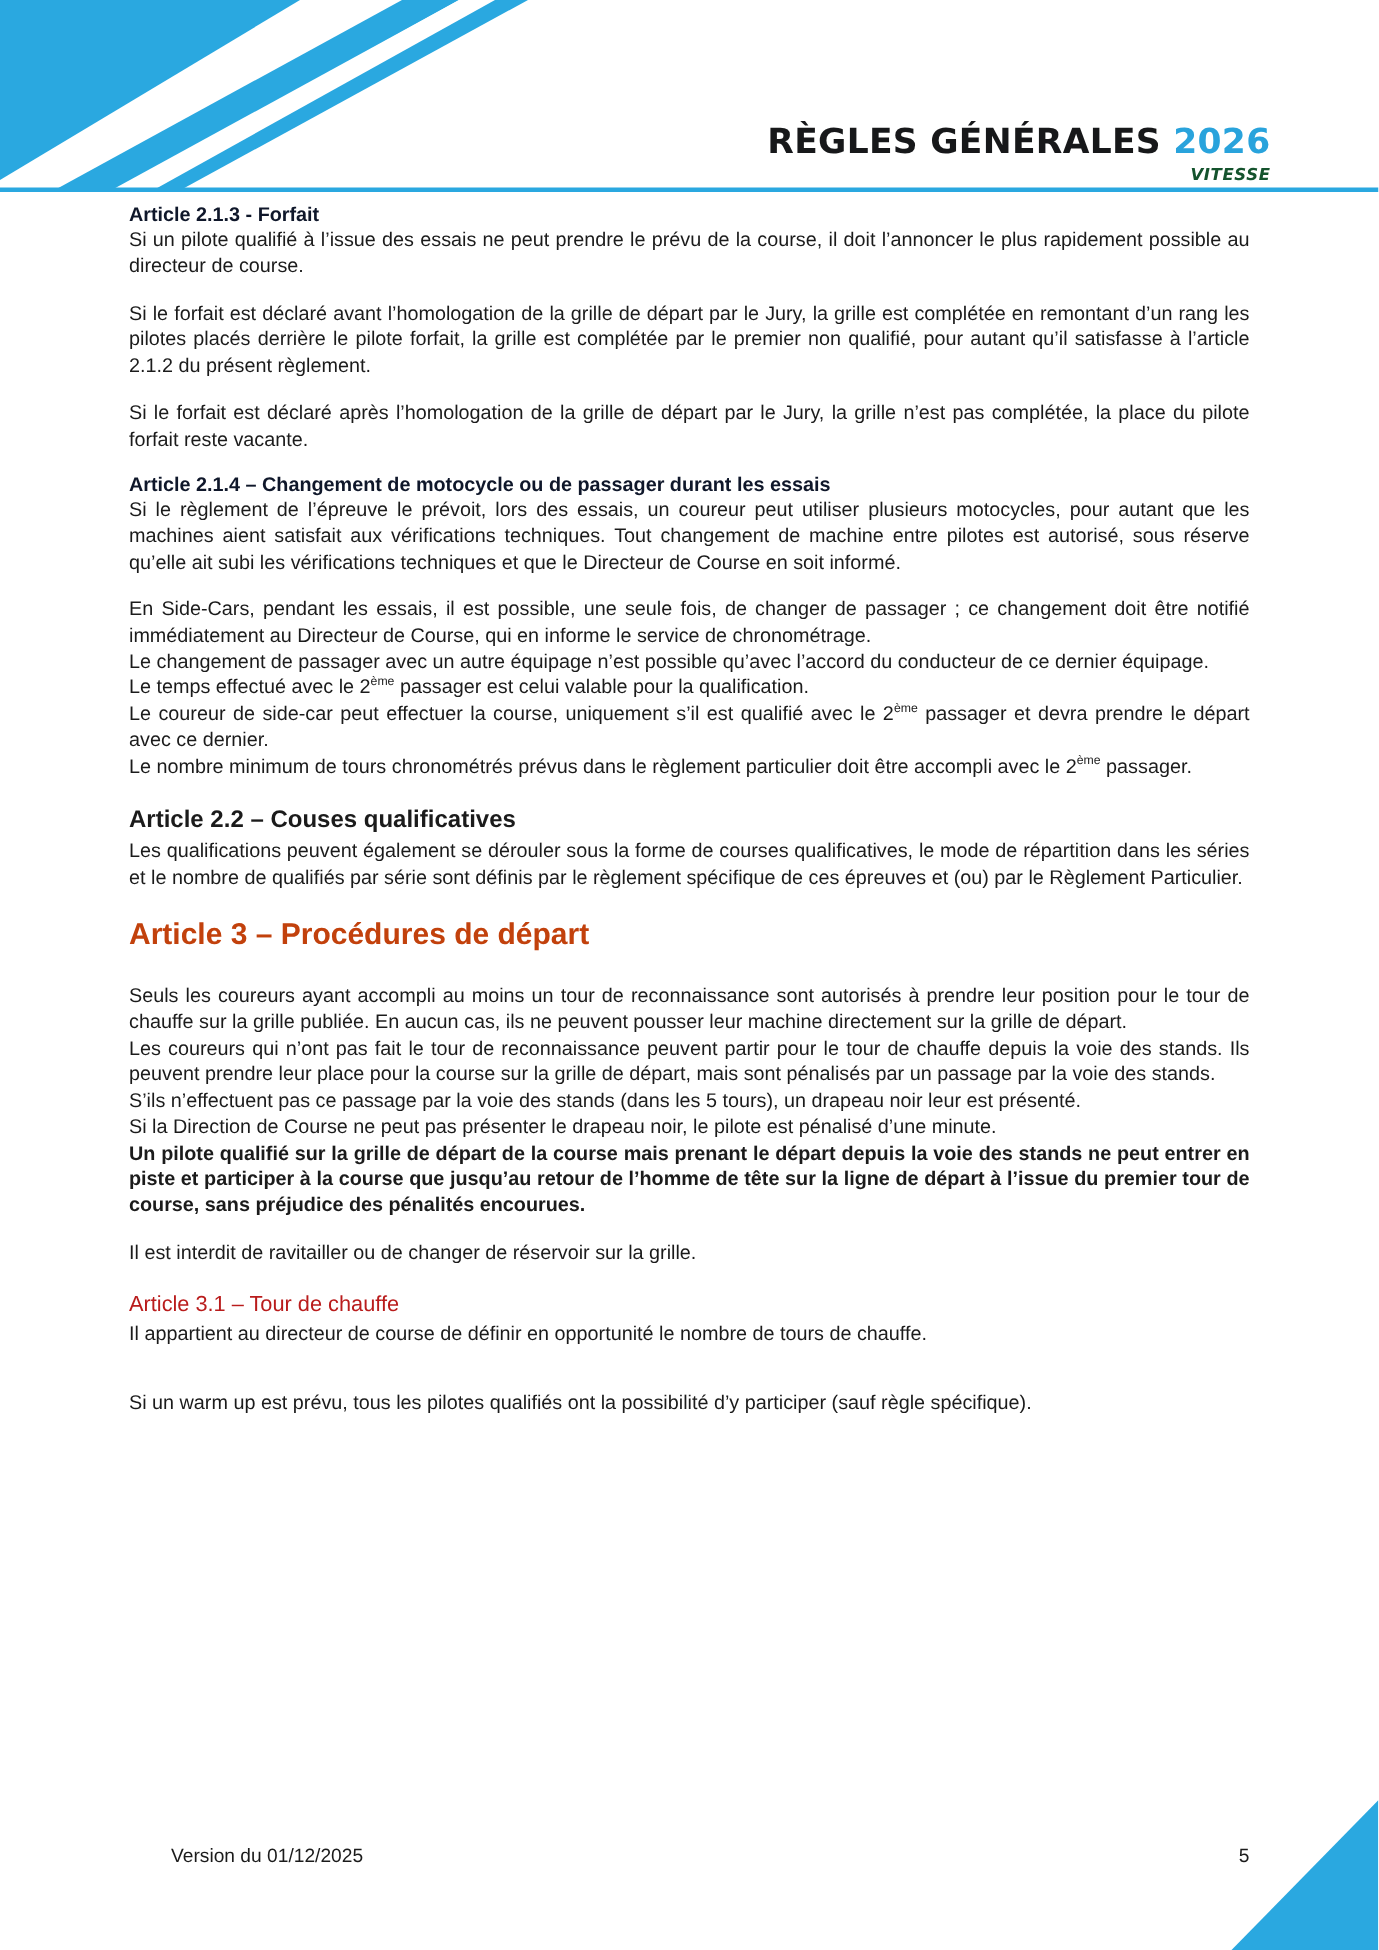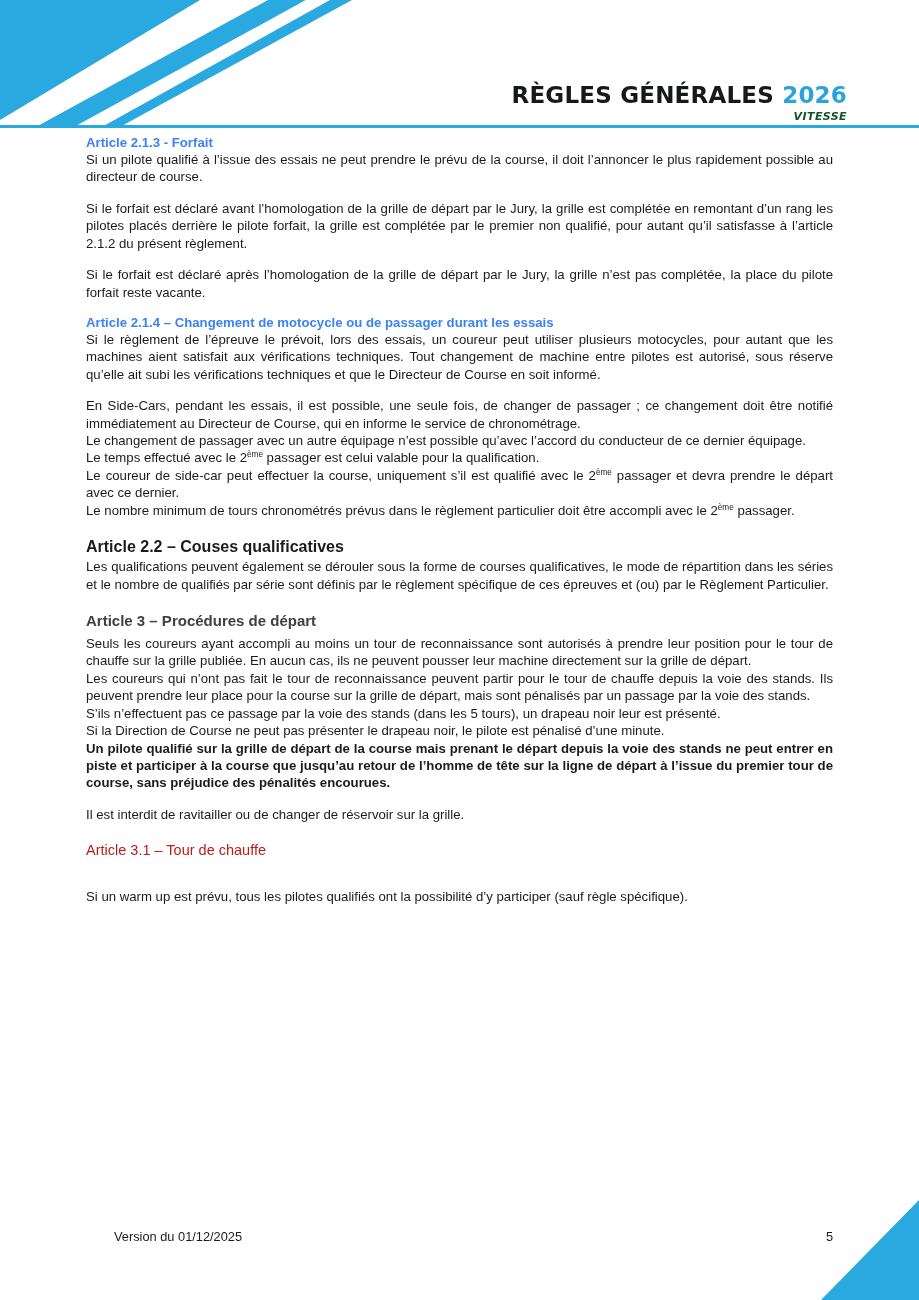--- a/index.html
+++ b/index.html
@@ -71,34 +71,34 @@
     color: #1b1b1b;
     text-align: justify;
     margin-bottom: 0;
   }
   .gap { height: 14px; }
   .gap-sm { height: 5px; }
 
   .h-article {
     font-size: 13.2px;
     font-weight: bold;
-    color: #3b82f6;
+    color: #0f172a;
     margin-bottom: 1px;
   }
   .h-section {
     font-size: 16px;
     font-weight: bold;
     color: #1b1b1b;
     margin-bottom: 2px;
   }
   .h-section-blue {
-    font-size: 15px;
-    font-weight: bold;
-    color: #404040;
-    margin-bottom: 6px;
+    font-size: 20px;
+    font-weight: bold;
+    color: #c2410c;
+    margin-bottom: 20px;
   }
   .h-sub {
     font-size: 14.5px;
     font-weight: normal;
     color: #b91c1c;
     margin-bottom: 2px;
   }
   .bold-block {
     font-weight: bold;
   }
@@ -183,20 +183,21 @@
   <p class="body-text">S’ils n’effectuent pas ce passage par la voie des stands (dans les 5 tours), un drapeau noir leur est présenté.</p>
   <p class="body-text">Si la Direction de Course ne peut pas présenter le drapeau noir, le pilote est pénalisé d’une minute.</p>
   <p class="body-text bold-block">Un pilote qualifié sur la grille de départ de la course mais prenant le départ depuis la voie des stands ne peut entrer en piste et participer à la course que jusqu’au retour de l’homme de tête sur la ligne de départ à l’issue du premier tour de course, sans préjudice des pénalités encourues.</p>
   <div class="gap"></div>
   <p class="body-text">Il est interdit de ravitailler ou de changer de réservoir sur la grille.</p>
 
   <div class="gap"></div>
   <div class="gap-sm"></div>
 
   <h2 class="h-sub">Article 3.1 – Tour de chauffe</h2>
+  <p class="body-text">Il appartient au directeur de course de définir en opportunité le nombre de tours de chauffe.</p>
   <div class="gap"></div>
   <div class="gap"></div>
   <p class="body-text">Si un warm up est prévu, tous les pilotes qualifiés ont la possibilité d’y participer (sauf règle spécifique).</p>
 
 </div>
 
 <div class="footer">
   <span>Version du 01/12/2025</span>
   <span>5</span>
 </div>

